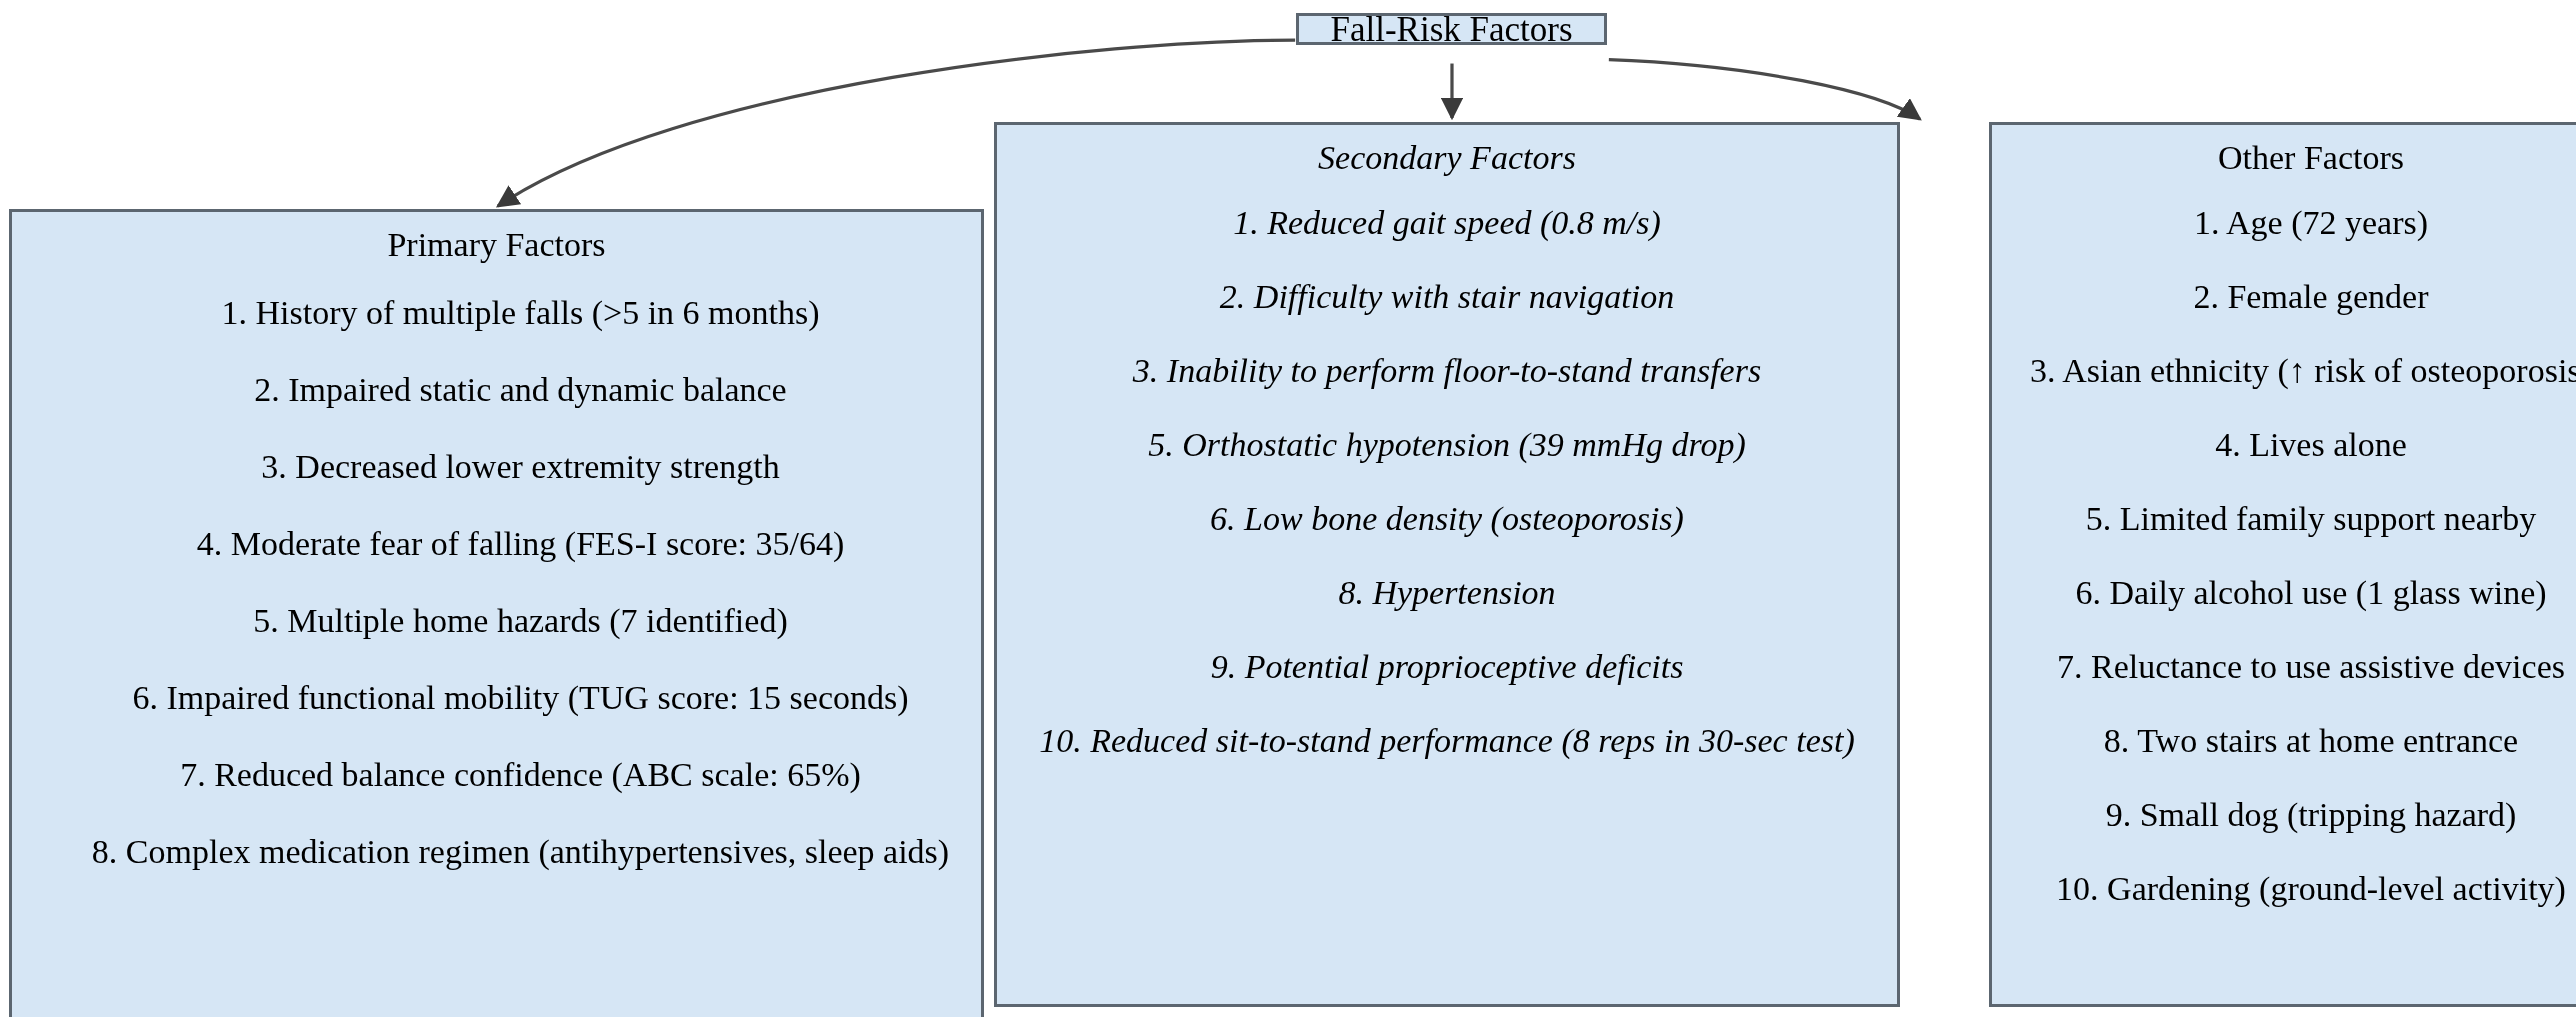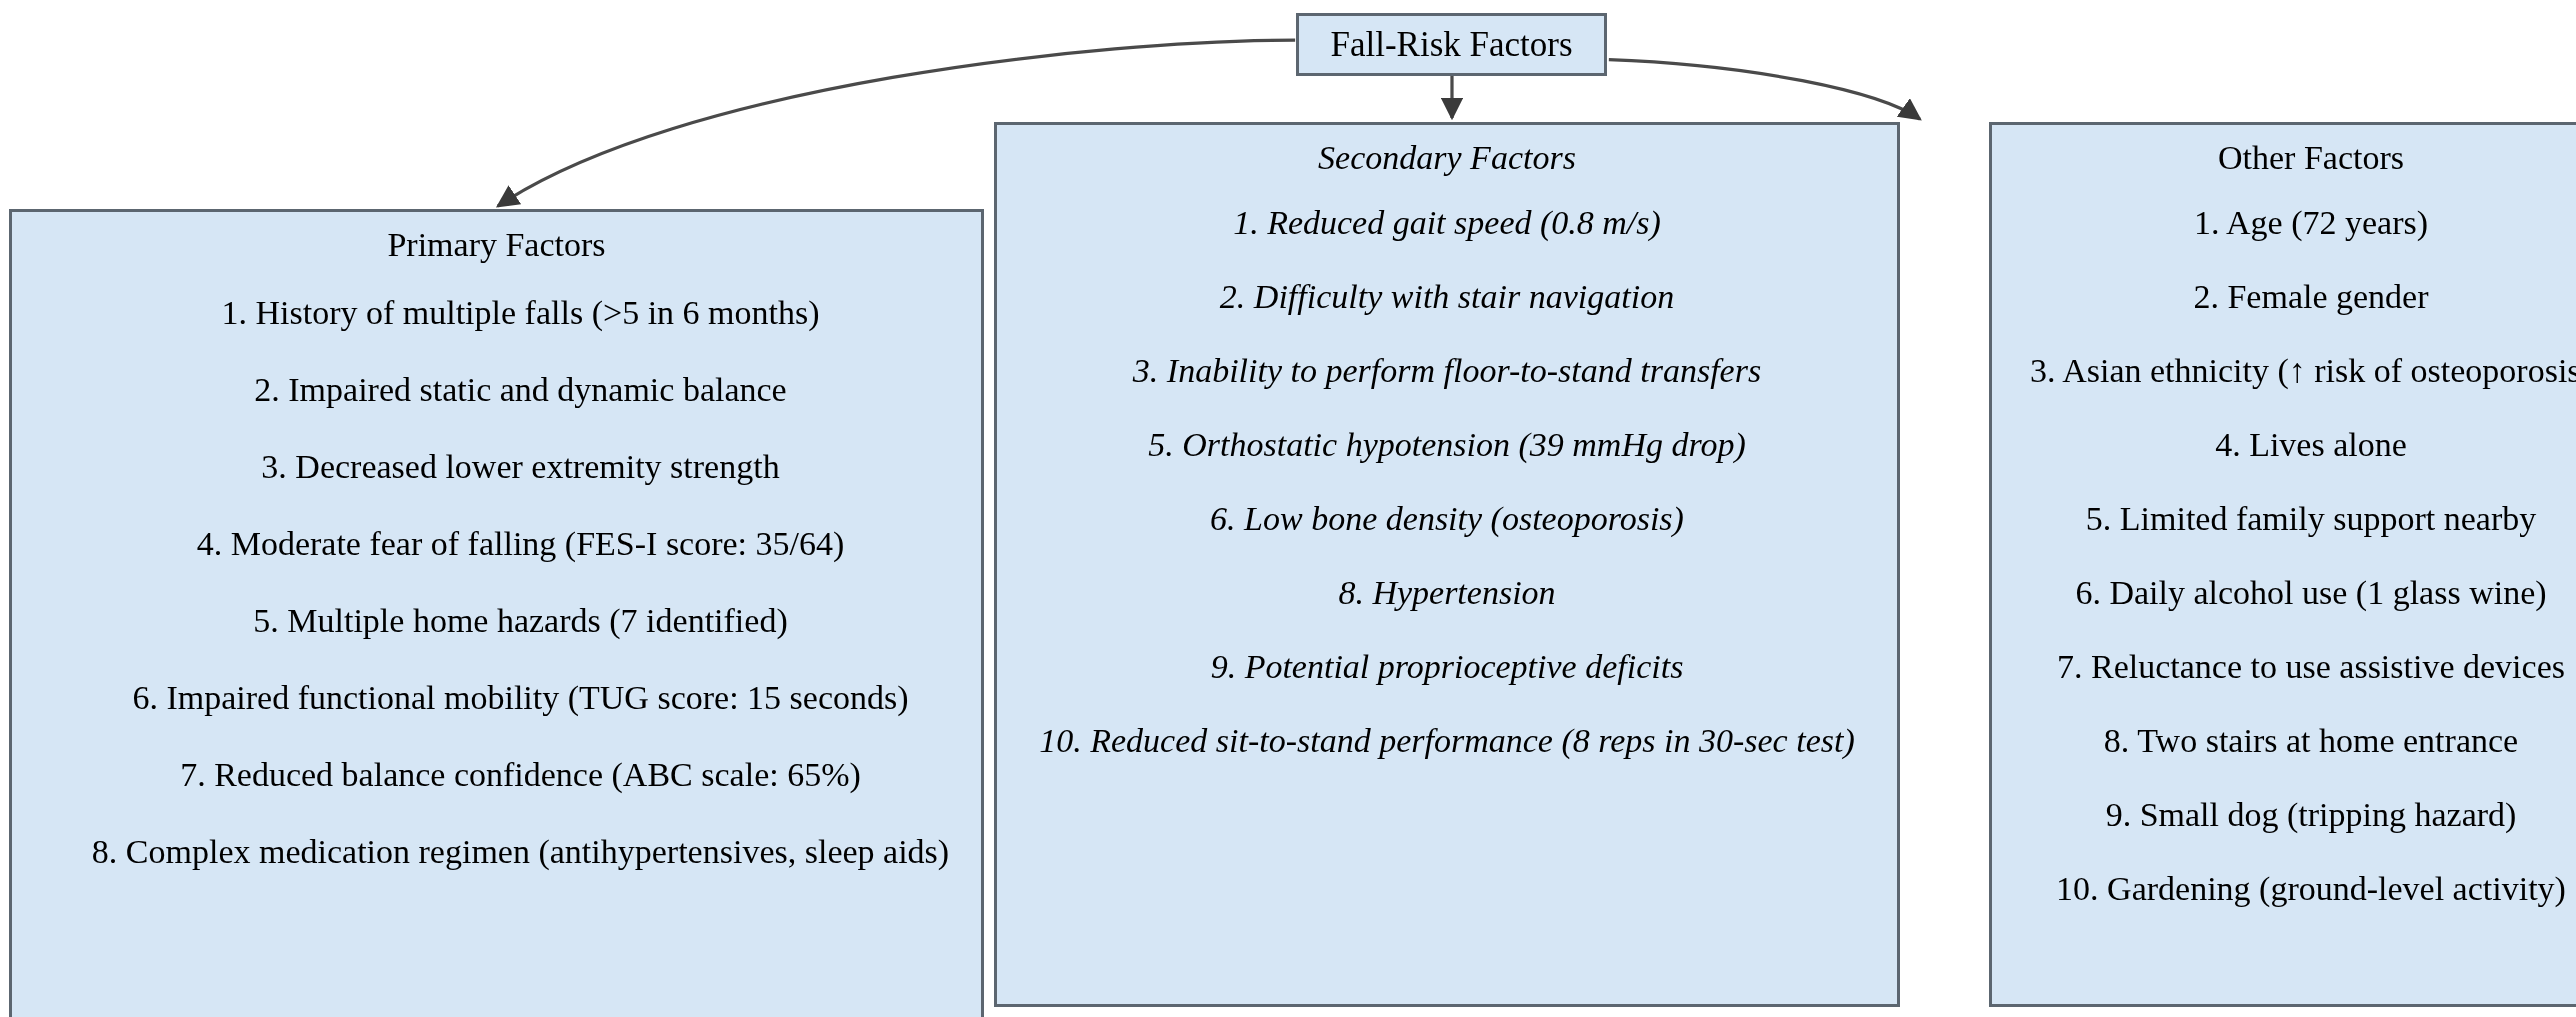--- a/index.html
+++ b/index.html
@@ -51,21 +51,21 @@
   .node-list li {
     text-align: center;
     white-space: nowrap;
   }
 
   
   #node-root {
     left: 1296px;
     top: 13px;
     width: 311px;
-    height: 63px;
+    height: 32px;
     justify-content: center;
   }
   #node-root .node-title {
     font-size: 35px;
     line-height: 39px;
   }
 
   
   #node-primary {
     left: 9px;

